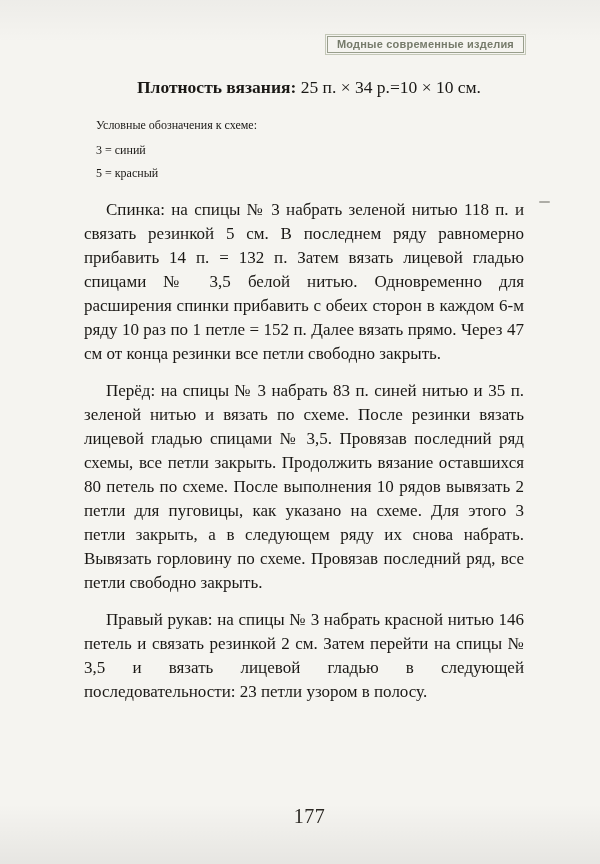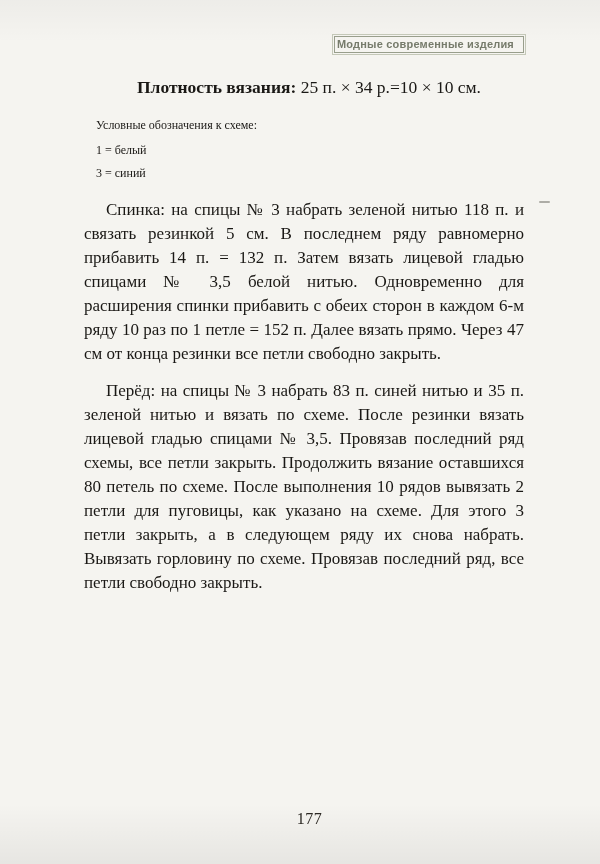--- a/index.html
+++ b/index.html
@@ -26,21 +26,21 @@
   }
   .running-head-wrap {
     text-align: right;
     height: 26px;
   }
   .running-head {
     display: inline-block;
     border: 1px solid #989e8c;
     outline: 1px solid #c4c8b8;
     outline-offset: 1px;
-    padding: 1px 9px 2px 2px;
+    padding: 1px 9px 2px 9px;
     font-family: "Liberation Sans", "DejaVu Sans", sans-serif;
     font-size: 11px;
     font-weight: bold;
     color: #767b6b;
     letter-spacing: 0.2px;
   }
   .gauge {
     margin: 15px 0 0 0;
     font-size: 17.5px;
     line-height: 24px;
@@ -62,21 +62,21 @@
     line-height: 24px;
     text-align: justify;
     text-indent: 22px;
   }
   .para b { font-weight: normal; }
   .page-number {
     position: absolute;
     left: 0; right: 5px;
     bottom: 36px;
     text-align: center;
-    font-size: 16px;
+    font-size: 20px;
     letter-spacing: 0.5px;
     color: #2b2823;
     margin-left: 24px;
   }
   .artifact-dash {
     position: absolute;
     right: 50px;
     top: 201px;
     width: 11px;
     height: 2px;
@@ -93,26 +93,27 @@
 <div class="page">
 
   <div class="running-head-wrap">
     <span class="running-head">Модные современные изделия</span>
   </div>
 
   <p class="gauge"><b>Плотность вязания:</b><span> 25 п. × 34 р.=10 × 10 см.</span></p>
 
   <div class="legend">
     <div class="legend-title">Условные обозначения к схеме:</div>
-    <div class="legend-item">1 = белый</div>
     <div class="legend-item">3 = синий</div>
+    <div class="legend-item">5 = красный</div>
   </div>
 
   <p class="para"><b>Спинка:</b><span> на спицы № 3 набрать зеленой нитью 118 п. и связать резинкой 5 см. В последнем ряду равномерно прибавить 14 п. = 132 п. Затем вязать лицевой гладью спицами № 3,5 белой нитью. Одновременно для расширения спинки прибавить с обеих сторон в каждом 6-м ряду 10 раз по 1 петле = 152 п. Далее вязать прямо. Через 47 см от конца резинки все петли свободно закрыть.</span></p>
 
   <p class="para"><b>Перёд:</b><span> на спицы № 3 набрать 83 п. синей нитью и 35 п. зеленой нитью и вязать по схеме. После резинки вязать лицевой гладью спицами № 3,5. Провязав последний ряд схемы, все петли закрыть. Продолжить вязание оставшихся 80 петель по схеме. После выполнения 10 рядов вывязать 2 петли для пуговицы, как указано на схеме. Для этого 3 петли закрыть, а в следующем ряду их снова набрать. Вывязать горловину по схеме. Провязав последний ряд, все петли свободно закрыть.</span></p>
 
+  <p class="para"><b>Правый рукав:</b><span> на спицы № 3 набрать красной нитью 146 петель и связать резинкой 2 см. Затем перейти на спицы № 3,5 и вязать лицевой гладью в следующей последовательности: 23 петли узором в полосу.</span></p>
 
 </div>
 
 <div class="artifact-dash"></div>
 
 <div class="page-number">177</div>
 
 </body></html>

